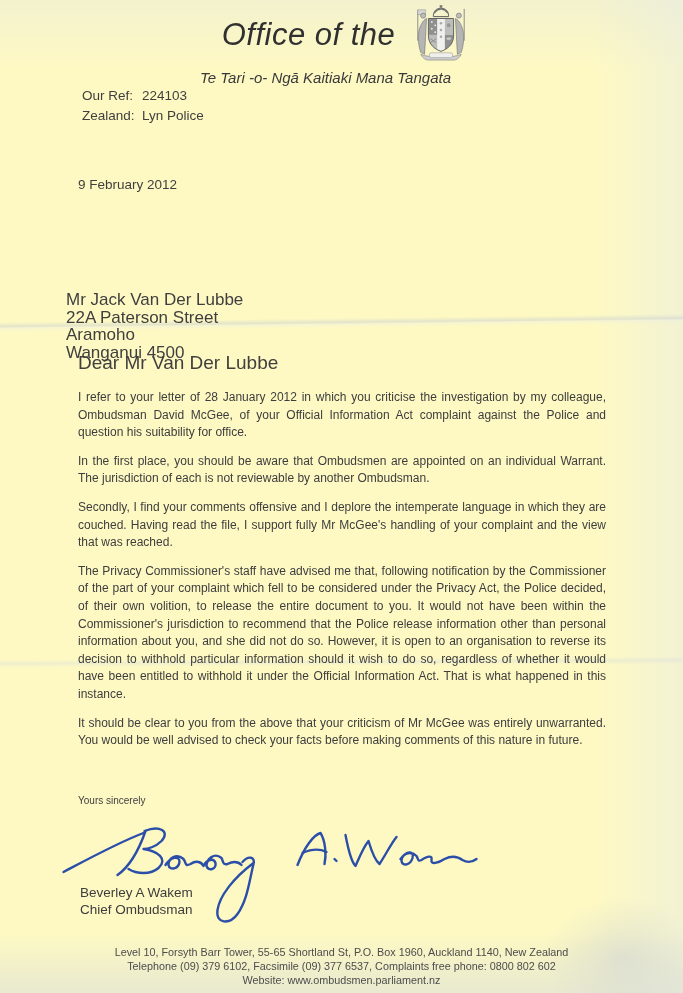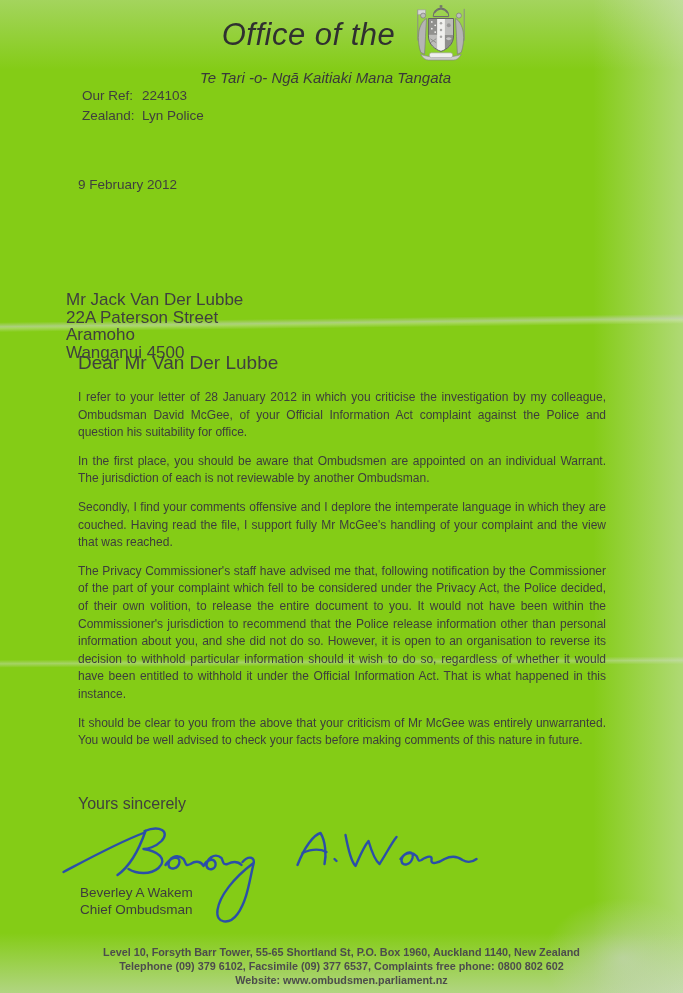--- a/index.html
+++ b/index.html
@@ -1,20 +1,20 @@
 <!DOCTYPE html>
 <html><head>
 <meta charset="utf-8">
 <style>
   html, body { margin: 0; padding: 0; background: #ffffff; }
   .page {
     position: relative;
     width: 683px;
     height: 993px;
-    background: #84cc16;
+    background: #fef9c3;
     font-family: "Liberation Sans", sans-serif;
     color: #3f3f3f;
     overflow: hidden;
   }
   
   .shade { position: absolute; pointer-events: none; }
   .shade-top { left:0; top:0; width:683px; height:70px;
     background: linear-gradient(180deg, rgba(222,228,226,0.35), rgba(255,255,255,0)); }
   .shade-right { right:0; top:0; width:90px; height:993px;
     background: linear-gradient(270deg, rgba(228,234,232,0.45), rgba(255,255,255,0)); }
@@ -40,28 +40,28 @@
 
   .date-line { position: absolute; left: 78px; top: 177px; font-size: 13.5px; }
 
   .recipient { position: absolute; left: 66px; top: 243px; font-size: 17px; line-height: 17.5px; margin-top: 48px; }
 
   .salutation { position: absolute; left: 78px; top: 352px; font-size: 19px; }
 
   .body-text { position: absolute; left: 78px; top: 378px; width: 528px; }
   .body-text p { margin: 11px 0 10px 0; font-size: 12px; line-height: 17.6px; text-align: justify; color: #3d3d3d; }
 
-  .closing { position: absolute; left: 78px; top: 795px; font-size: 16px; }
+  .closing { position: absolute; left: 78px; top: 795px; font-size: 10px; }
 
   .signature-svg { position: absolute; left: 55px; top: 818px; }
 
   .signer { position: absolute; left: 80px; top: 885px; font-size: 13.5px; line-height: 16.5px; color: #3d3d3d; }
 
   .footer { position: absolute; left: 0; top: 946px; width: 683px; text-align: center;
-    font-size: 10.8px; line-height: 13.8px; color: #4c4c4c; font-weight: bold; }
+    font-size: 10.8px; line-height: 13.8px; color: #4c4c4c; }
 </style>
 </head>
 <body>
 
 <div class="page">
 
   <div class="shade shade-top"></div>
   <div class="shade shade-right"></div>
   <div class="shade shade-bottom"></div>
   <div class="shade crease-1"></div>

